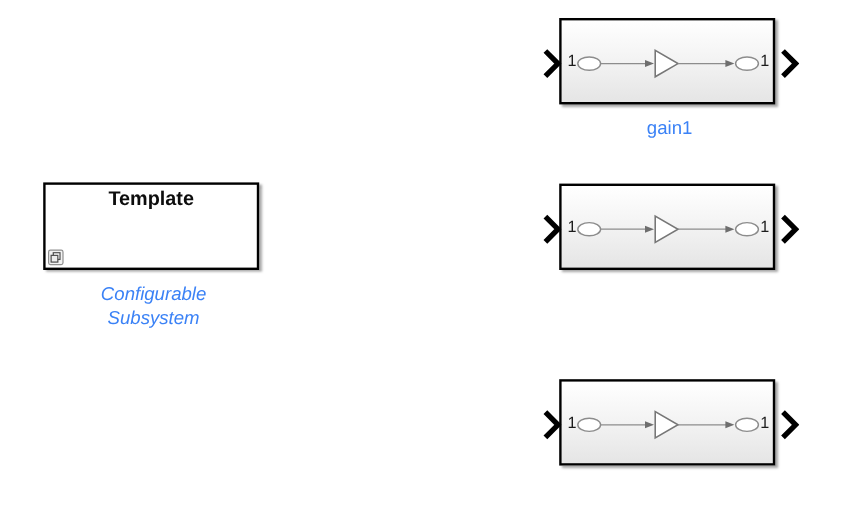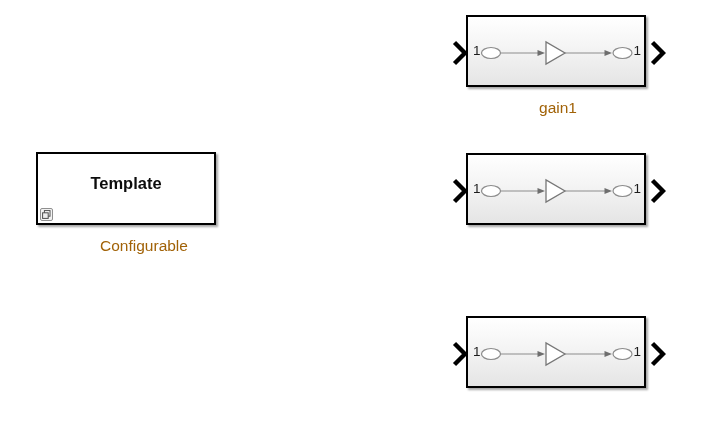--- a/index.html
+++ b/index.html
@@ -18,62 +18,63 @@
   .block {
     position: absolute;
     border: 2px solid #000000;
     box-shadow: 2px 2px 2px rgba(0,0,0,0.35);
   }
 
   .block-label {
     position: absolute;
     text-align: center;
     font-size: 15.5px;
-    color: #a16207;
+    color: #3b82f6;
     line-height: 20px;
     white-space: nowrap;
   }
 
   
   .template-unit {
     position: absolute;
     left: 36px;
     top: 152px;
     width: 184px;
     height: 140px;
   }
   .template-block {
     left: 0; top: 0;
     width: 180px;
     height: 73px;
     background: #ffffff;
   }
   .template-title {
-    margin-top: 20px;
+    margin-top: 3px;
     text-align: center;
     font-weight: bold;
     font-size: 16.5px;
     color: #0d0d0d;
   }
   .template-badge {
     position: absolute;
     left: 2px;
     bottom: 2px;
     width: 13px;
     height: 13px;
     background: #f2f2f2;
     border: 1px solid #8f8f8f;
     border-radius: 2px;
     padding: 0;
   }
   .template-badge svg { display: block; width: 11px; height: 11px; }
   .template-label {
-    left: 16px;
+    left: 0;
     top: 84px;
     width: 184px;
+    font-style: italic;
   }
 
   
   .gain-unit {
     position: absolute;
     left: 450px;
     width: 220px;
     height: 112px;
   }
   .gu1 { top: 15px; }
@@ -127,20 +128,21 @@
       <div class="template-title">Template</div>
       <div class="template-badge">
         <svg viewBox="0 0 11 11">
           <rect x="3.4" y="1.6" width="5.6" height="5.6" fill="#ffffff" stroke="#4d4d4d" stroke-width="1"></rect>
           <rect x="1.6" y="3.8" width="5.6" height="5.6" fill="#ededed" stroke="#4d4d4d" stroke-width="1"></rect>
         </svg>
       </div>
     </div>
     <div class="block-label template-label">
       <div>Configurable</div>
+      <div>Subsystem</div>
     </div>
   </div>
 
   <div class="gain-unit gu1">
     <svg class="chevron chev-in" viewBox="0 0 16 26">
       <path d="M2.5,2.5 L13,13 L2.5,23.5" fill="none" stroke="#000000" stroke-width="4.4"></path>
     </svg>
     <div class="block gain-block">
       <svg class="inner-svg" viewBox="0 0 180 72">
         <ellipse cx="23" cy="36" rx="9.5" ry="5.5" fill="#ffffff" stroke="#8c8c8c" stroke-width="1.2"></ellipse>

